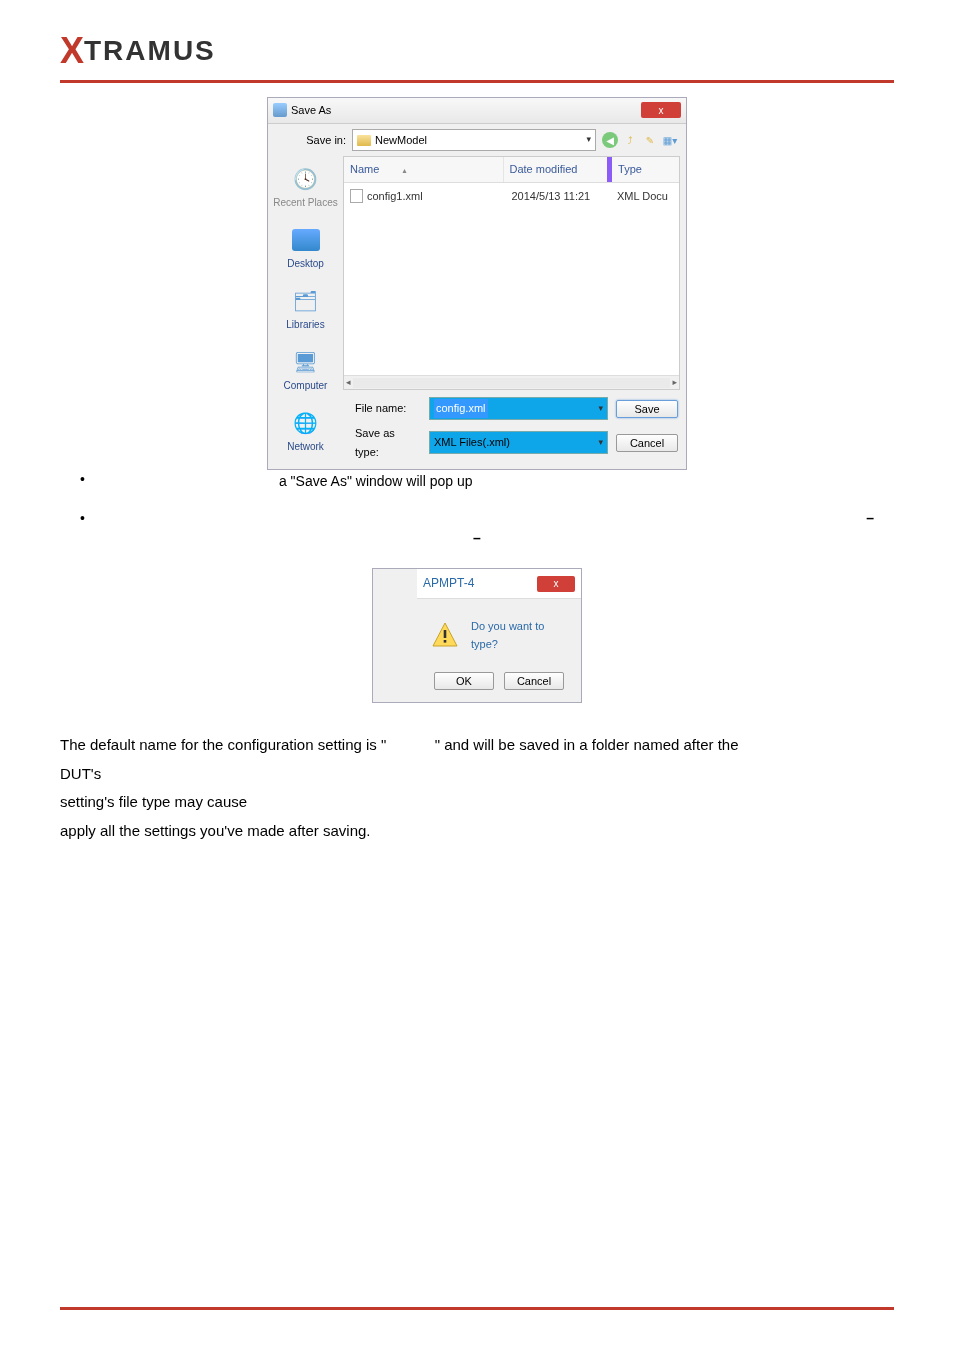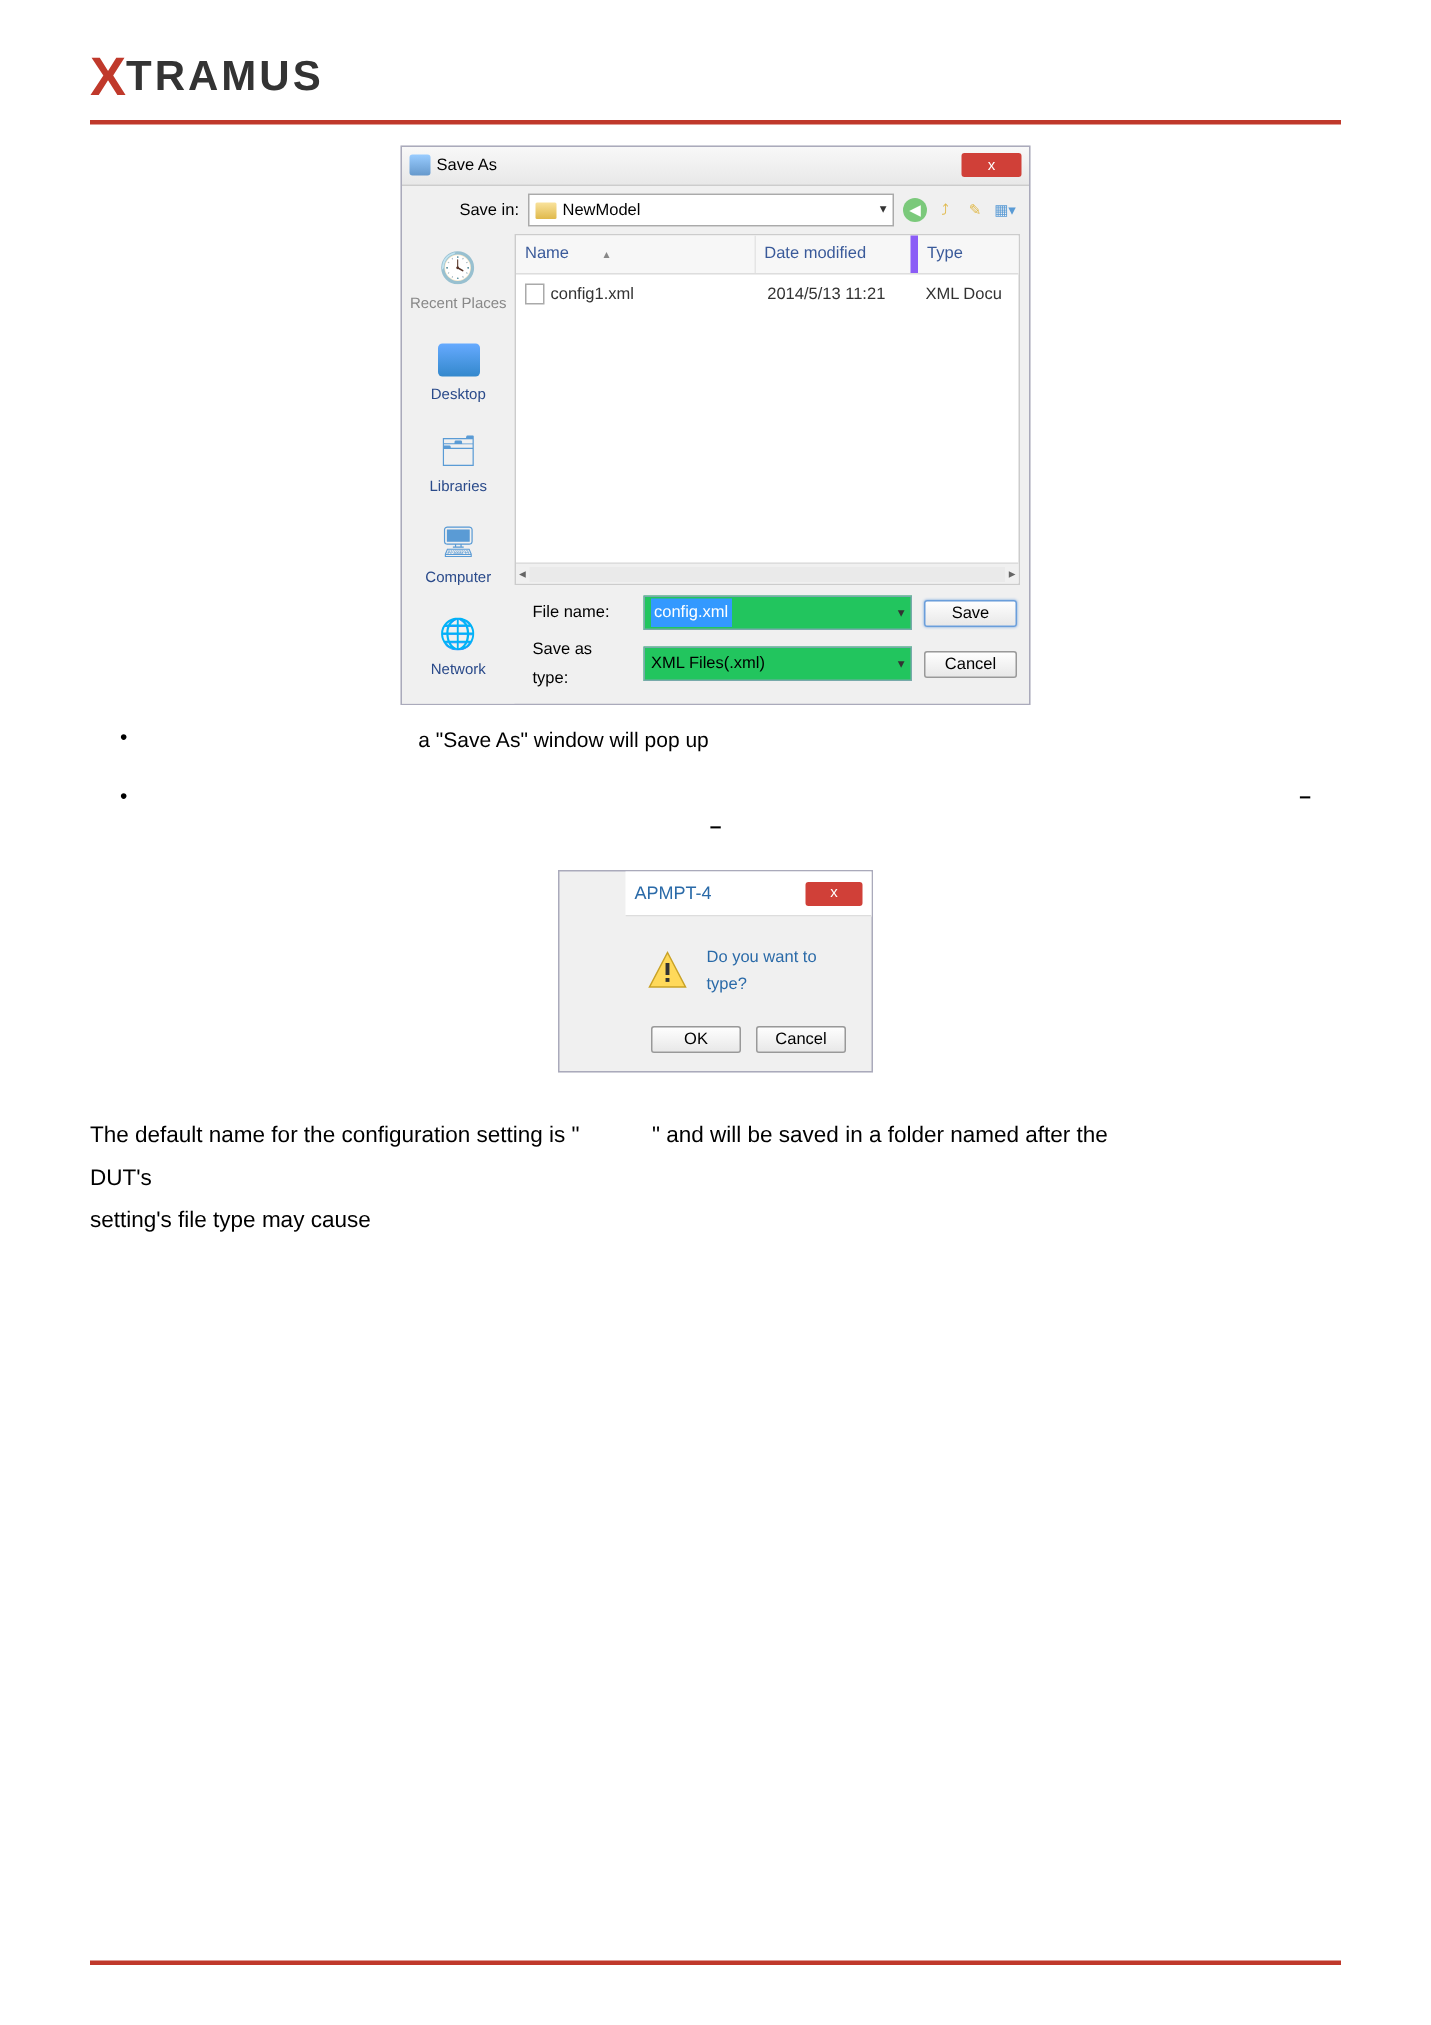--- a/index.html
+++ b/index.html
@@ -34,21 +34,21 @@
     margin-bottom: 14px;
   }
   .content {
     font-size: 14px;
     color: #000;
     line-height: 1.7;
   }
   
   .saveas-dialog {
     width: 420px;
-    margin: 0 auto 12px auto;
+    margin: 0 auto 0 auto;
     border: 1px solid #aab;
     background: #f0f0f0;
     font-size: 11px;
     font-family: "Segoe UI", Tahoma, sans-serif;
   }
   .saveas-titlebar {
     background: linear-gradient(#f8f8f8, #e8e8e8);
     border-bottom: 1px solid #ccc;
     display: flex;
     align-items: center;
@@ -213,21 +213,21 @@
     margin-top: 4px;
   }
   .bottom-label { width: 70px; text-align: left; padding-left: 4px; }
   .bottom-input {
     flex: 1;
     border: 1px solid #7aa;
     padding: 1px 4px;
     display: flex;
     align-items: center;
     justify-content: space-between;
-    background: #22c55e;
+    background: #0ea5e9;
   }
   .bottom-input.selected span.val { background: #3399ff; color: #fff; padding: 0 2px; }
   .dlg-btn {
     width: 62px;
     text-align: center;
     border: 1px solid #999;
     background: linear-gradient(#fefefe,#e8e8e8);
     padding: 0px 0;
     font-size: 11px;
     border-radius: 2px;
@@ -464,17 +464,18 @@
       <div class="dlg-btn">Cancel</div>
     </div>
   </div>
 
   <div class="body-text">
     <span>The default name for the configuration setting is " </span>
     <span style="display:inline-block;width:40px;"></span>
     <span> " and will be saved in a folder named after the</span><br>
     <span>DUT's</span><br>
     <span>setting's file type may cause</span><br>
+    <span>apply all the settings you've made after saving.</span>
   </div>
 
 </div>
 
 <div class="footer-line"></div>
 
 </body></html>

